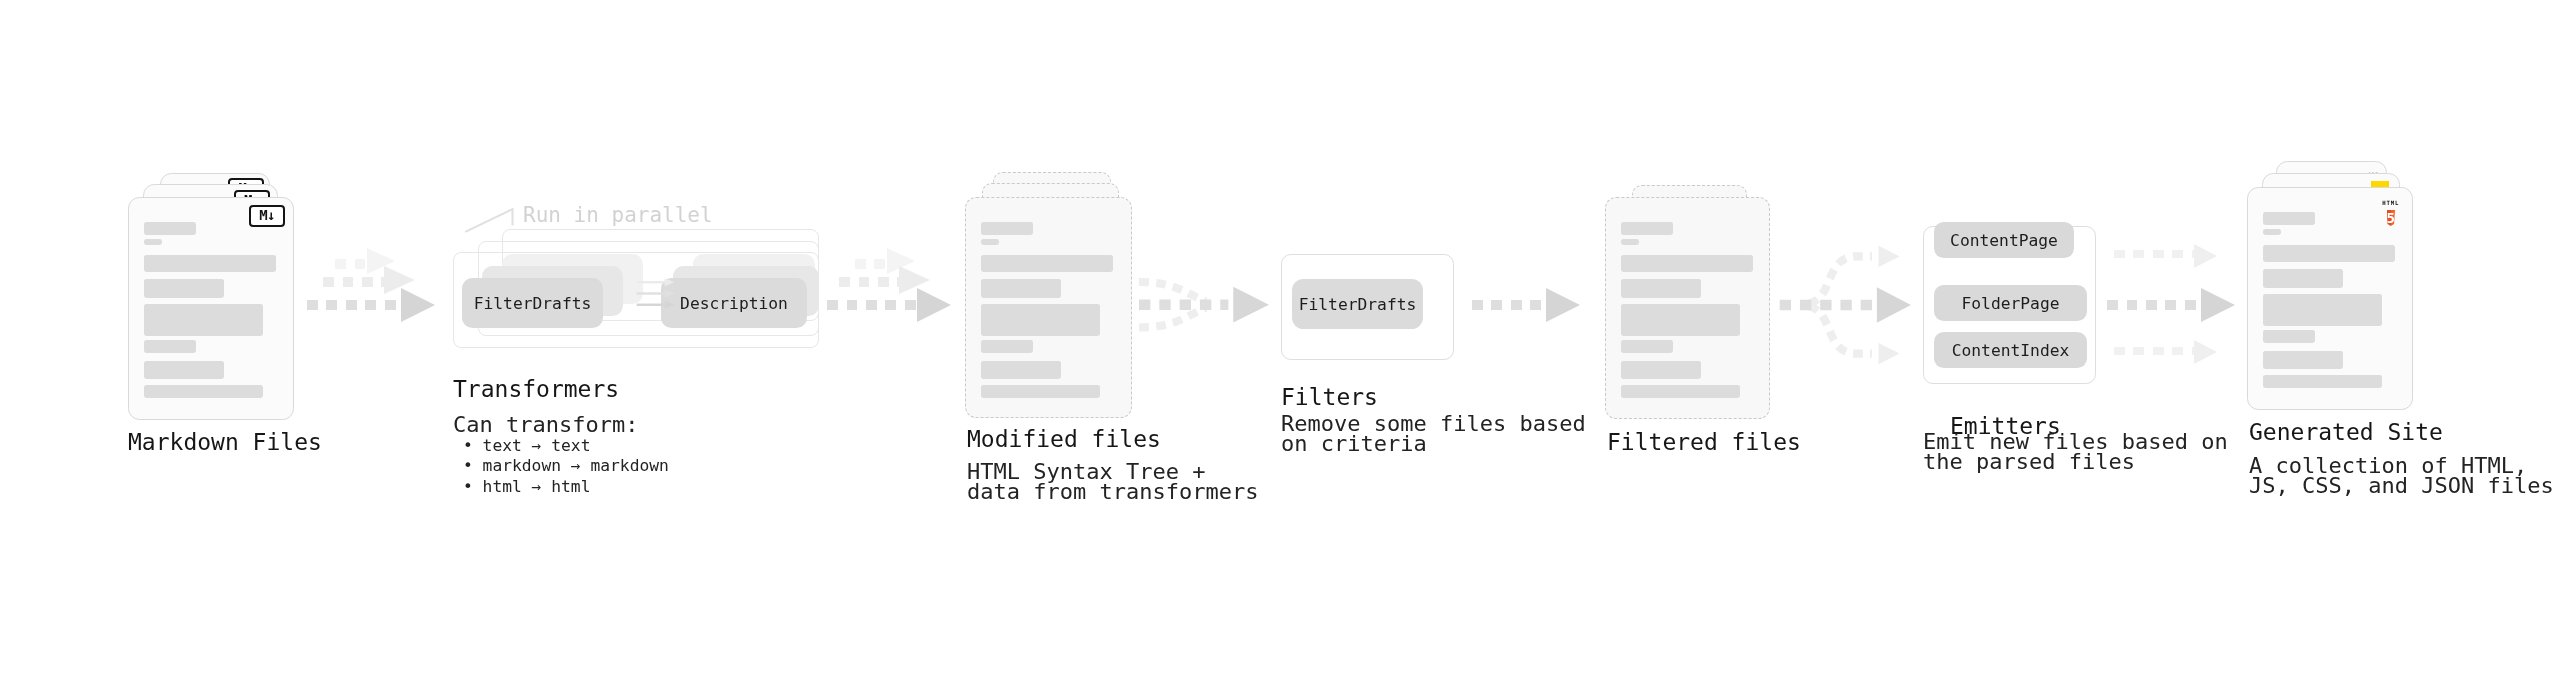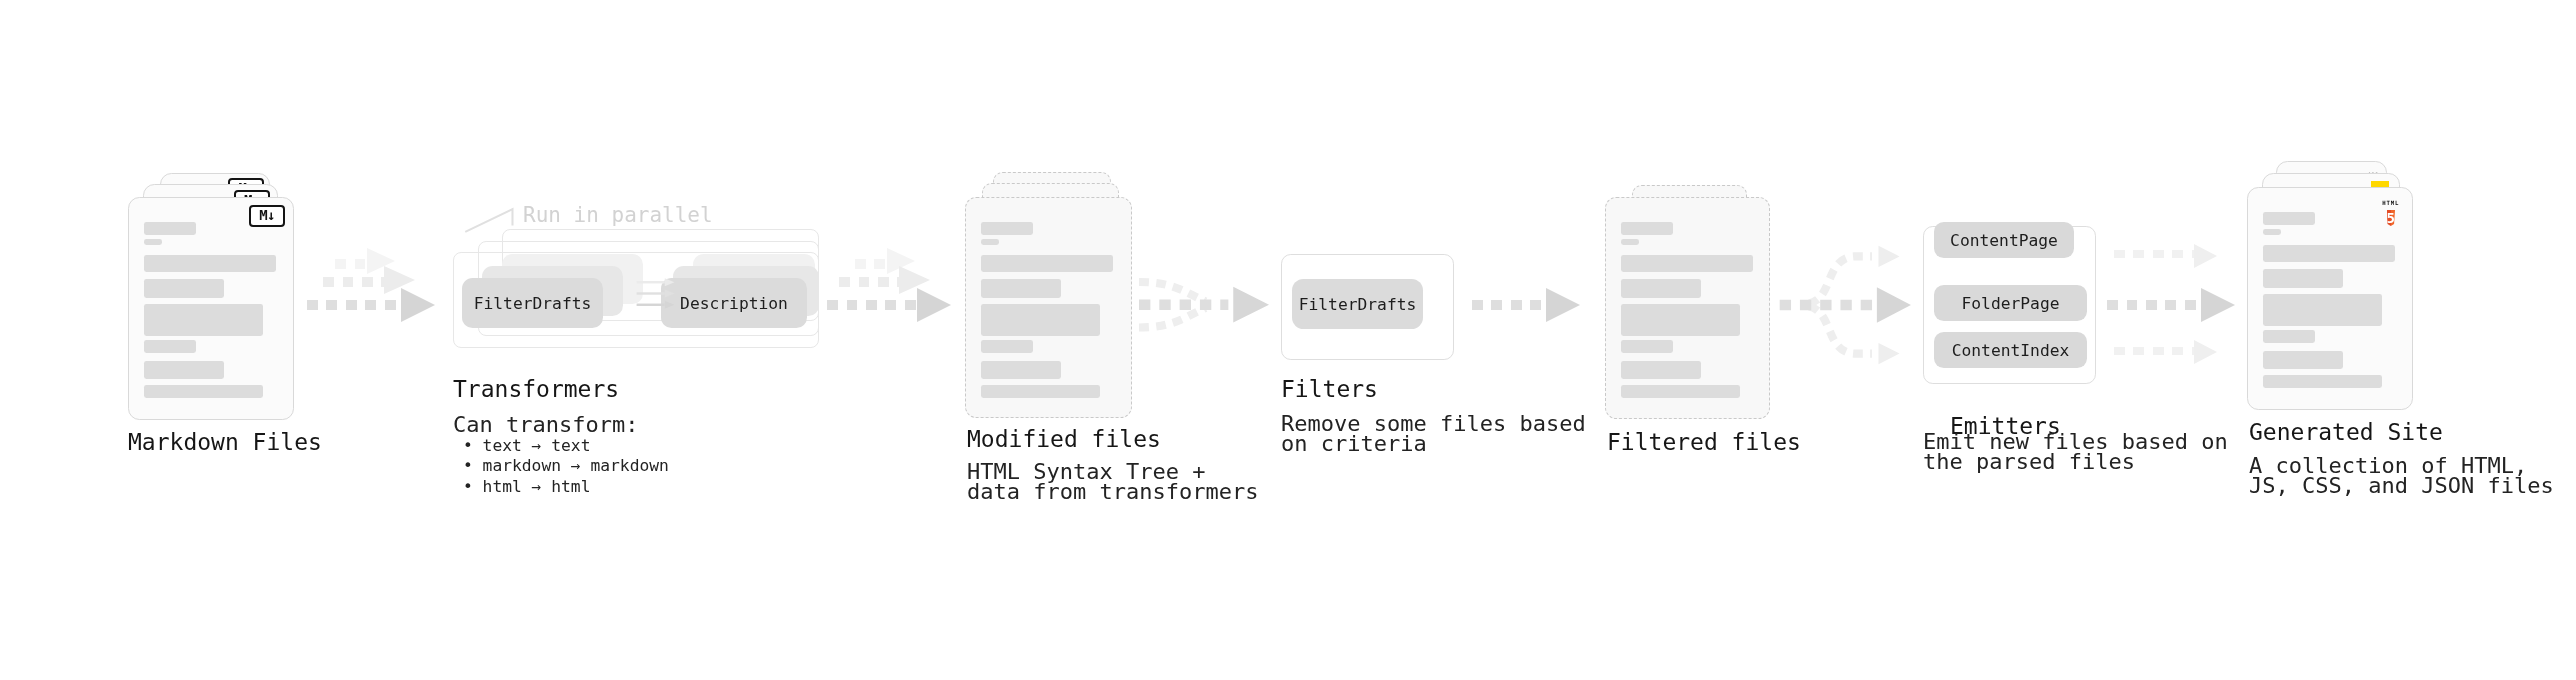--- a/index.html
+++ b/index.html
@@ -176,21 +176,21 @@
   <svg style="left:1134px;top:273px;" width="140" height="65" viewBox="0 0 172 80">
     <path d="M 6 11 C 50 11, 62 24, 88 35" fill="none" stroke="#eeeeee" stroke-width="10" stroke-dasharray="12 9"></path>
     <path d="M 6 67 C 50 67, 62 54, 88 43" fill="none" stroke="#eeeeee" stroke-width="10" stroke-dasharray="12 9"></path>
     <path d="M 6 39 H 116" fill="none" stroke="#dedede" stroke-width="13" stroke-dasharray="14 11"></path>
     <polygon points="122,17 122,61 166,39" fill="#d7d7d7"></polygon>
   </svg>
 
   <div>
     <div class="outline-box" style="left:1281px;top:254px;width:173px;height:106px;"></div>
     <div class="pill tall" style="left:1292px;top:279px;width:131px;">FilterDrafts</div>
-    <div class="sec-title" style="left:1281px;top:376px;">Filters</div>
+    <div class="sec-title" style="left:1281px;top:384px;">Filters</div>
     <div class="sec-desc" style="left:1281px;top:414px;">Remove some files based
 on criteria</div>
   </div>
 
   <div>
     <div class="h-dashes" style="left:1472px;top:300px;width:75px;"></div>
     <div class="tri tri-main" style="left:1546px;top:288px;"></div>
   </div>
 
   <div>

